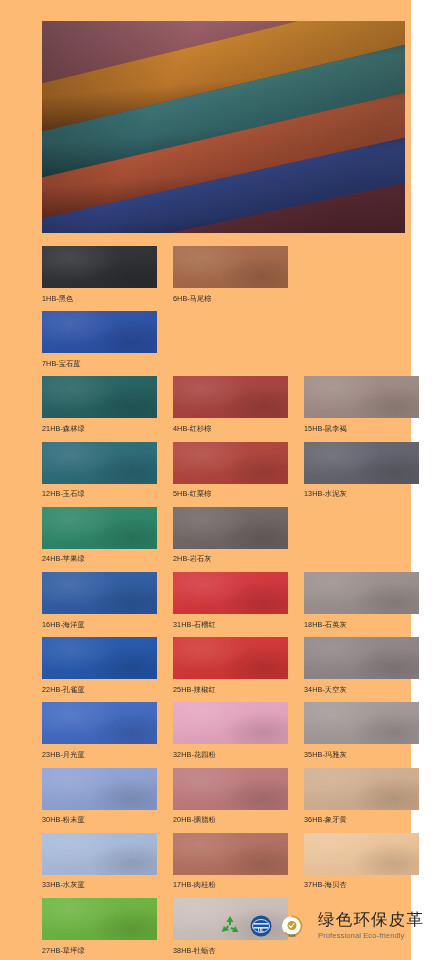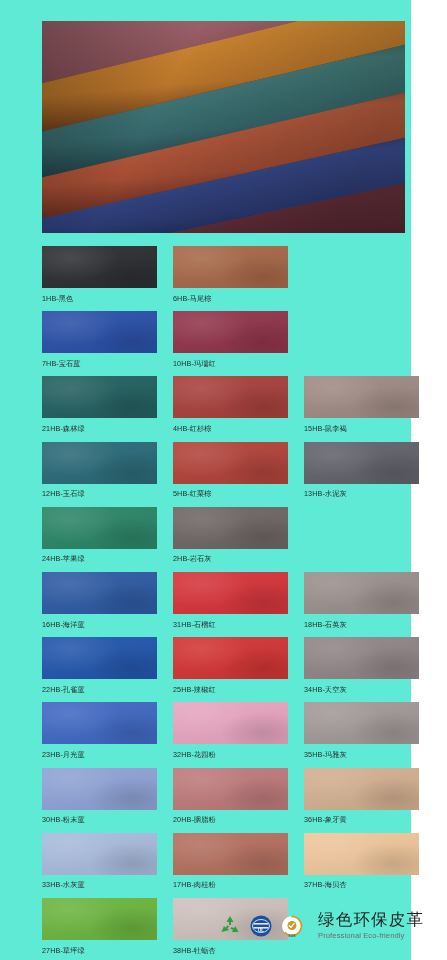--- a/index.html
+++ b/index.html
@@ -2,21 +2,21 @@
 <html><head>
 <meta charset="utf-8">
 <style>
   * { margin:0; padding:0; box-sizing:border-box; }
   html, body {
     width:447px; height:960px;
     background:#ffffff;
     font-family:"Liberation Sans", sans-serif;
     overflow:hidden;
   }
-  #page { position:relative; width:411px; height:960px; background:#5eead4; }
+  #page { position:relative; width:411px; height:960px; background:#fdba74; }
 
   
   #hero {
     position:absolute; left:42px; top:21px;
     width:363px; height:212px;
     overflow:hidden;
     background:#6b3840;
   }
   #hero svg { display:block; width:100%; height:100%; }
 
@@ -149,26 +149,20 @@
         </div>
       </div>
       <div class="rowgap"></div>
       <div class="row">
         <div class="cell">
           <div class="swatch" style="background: rgb(42, 80, 168);">
             <div class="tex"></div>
           </div>
           <div class="label">7HB-宝石蓝</div>
         </div>
-        <div class="cell">
-          <div class="swatch" style="background: rgb(146, 52, 74);">
-            <div class="tex"></div>
-          </div>
-          <div class="label">10HB-玛瑙红</div>
-        </div>
       </div>
       <div class="rowgap"></div>
       <div class="row">
         <div class="cell">
           <div class="swatch" style="background: rgb(35, 96, 96);">
             <div class="tex"></div>
           </div>
           <div class="label">21HB-森林绿</div>
         </div>
         <div class="cell">

